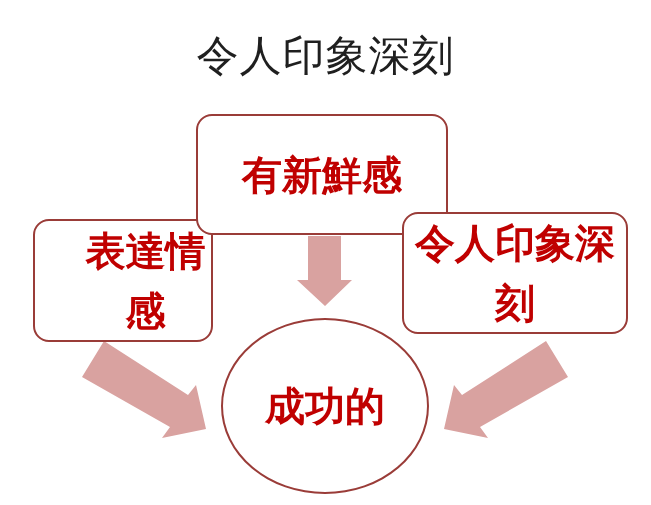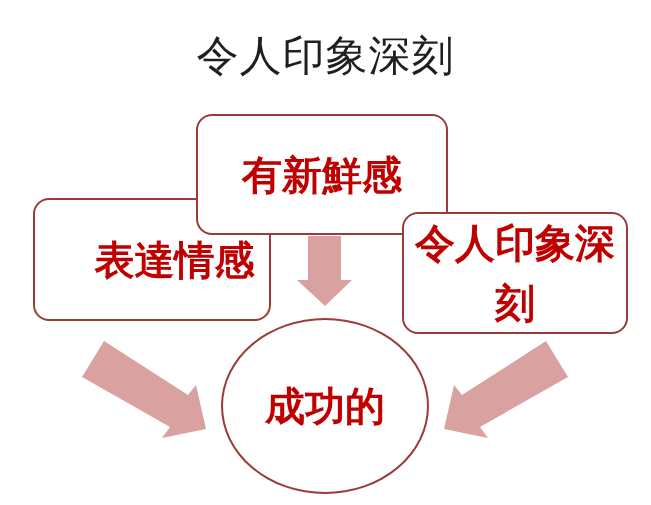--- a/index.html
+++ b/index.html
@@ -35,21 +35,21 @@
     align-items:center;
     justify-content:center;
     text-align:center;
     color:var(--text);
     font-weight:700;
     font-size:40px;
     line-height:60px;
   }
   .box{border-radius:16px;}
   .box-top  {left:196px; top:114px; width:252px; height:121px; z-index:2;}
-  .box-left {left:33px;  top:198px; width:238px; height:123px; z-index:1;padding-left:45px;}
+  .box-left {left:33px;  top:219px; width:180px; height:123px; z-index:1;padding-left:45px;}
   .box-right{left:402px; top:212px; width:226px; height:122px; z-index:3; padding:8px 1px;}
   .ellipse{
     left:221px; top:318px; width:208px; height:176px;
     border-radius:50%;
     z-index:4;
     flex-direction:row;
     line-height:62px;
   }
   .arrows{
     position:absolute;

